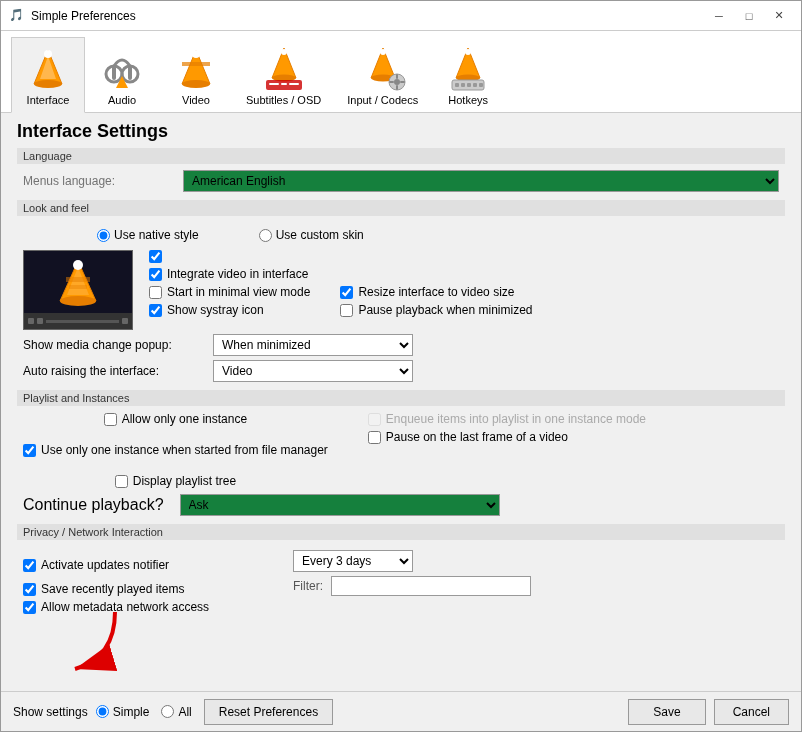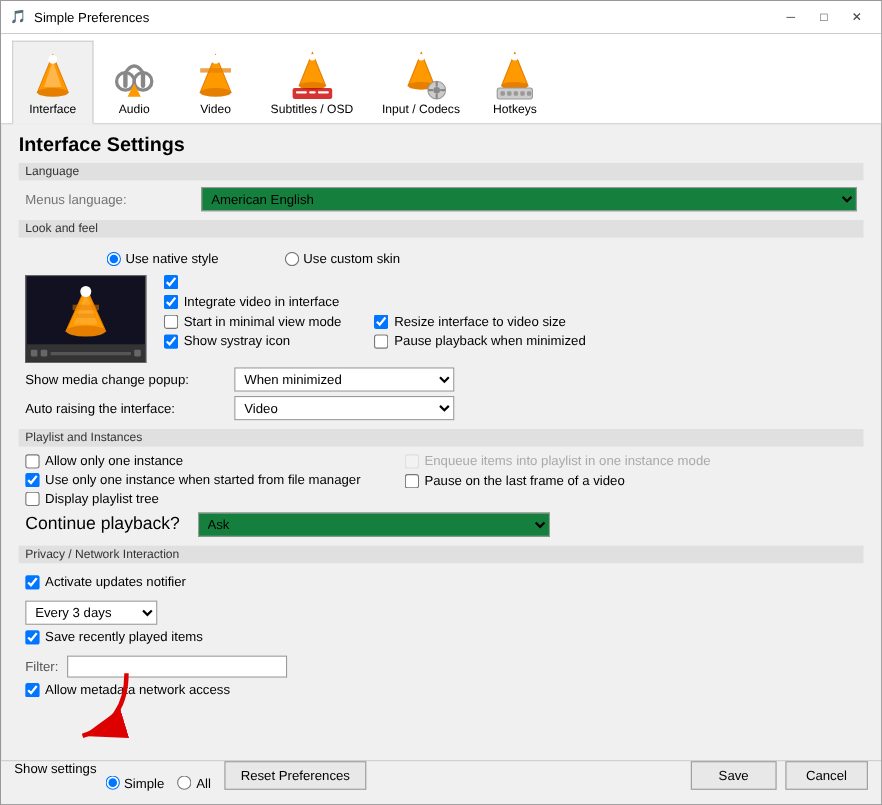--- a/index.html
+++ b/index.html
@@ -213,24 +213,23 @@
       margin-top: 2px;
     }
     .continue-label { font-size: 16px; min-width: 120px; }
     .continue-select { width: 320px; }
 
     .privacy-area {
       padding: 4px 6px;
     }
     .privacy-row {
       display: flex;
-      align-items: flex-start;
+      align-items: flex-end;
       margin-bottom: 4px;
       gap: 10px;
-      flex-direction: column;
     }
     .privacy-left { min-width: 260px; }
     .privacy-right { display: flex; align-items: center; gap: 8px; flex: 1; }
     .privacy-right-label { font-size: 12px; color: #555; }
     .updates-select {
       width: 120px;
       height: 22px;
       font-size: 12px;
       border: 1px solid #999;
       background: #fff;
@@ -244,20 +243,21 @@
       border: 1px solid #999;
       background: #fff;
       padding: 0 4px;
     }
 
     .bottom-bar {
       height: 40px;
       background: #f0f0f0;
       border-top: 1px solid #ccc;
       display: flex;
+      align-items: center;
       padding: 0 12px;
       flex-shrink: 0;
     }
     .show-settings-label {
       font-size: 12px;
       margin-right: 8px;
     }
     .radio-bottom {
       display: flex;
       align-items: center;
@@ -521,21 +521,21 @@
           <div class="dropdown-label">Auto raising the interface:</div>
           <select class="dropdown-select">
             <option>Video</option>
           </select>
         </div>
       </div>
 
       <div class="section">
         <div class="section-header">Playlist and Instances</div>
         <div style="display:flex;gap:20px;padding:0 6px 4px 6px;">
-          <div style="display:flex;flex-direction:column;gap:3px;">
+          <div style="display:flex;flex-direction:column;gap:17px;align-items:center;">
             <div class="checkbox-item">
               <input type="checkbox" id="cb_oi" style="">
               <label for="cb_oi">Allow only one instance</label>
             </div>
             <div class="checkbox-item">
               <input type="checkbox" id="cb_fm" checked="" style="">
               <label for="cb_fm">Use only one instance when started from file manager</label>
             </div>
             <div class="checkbox-item">
               <input type="checkbox" id="cb_pt" style="">

